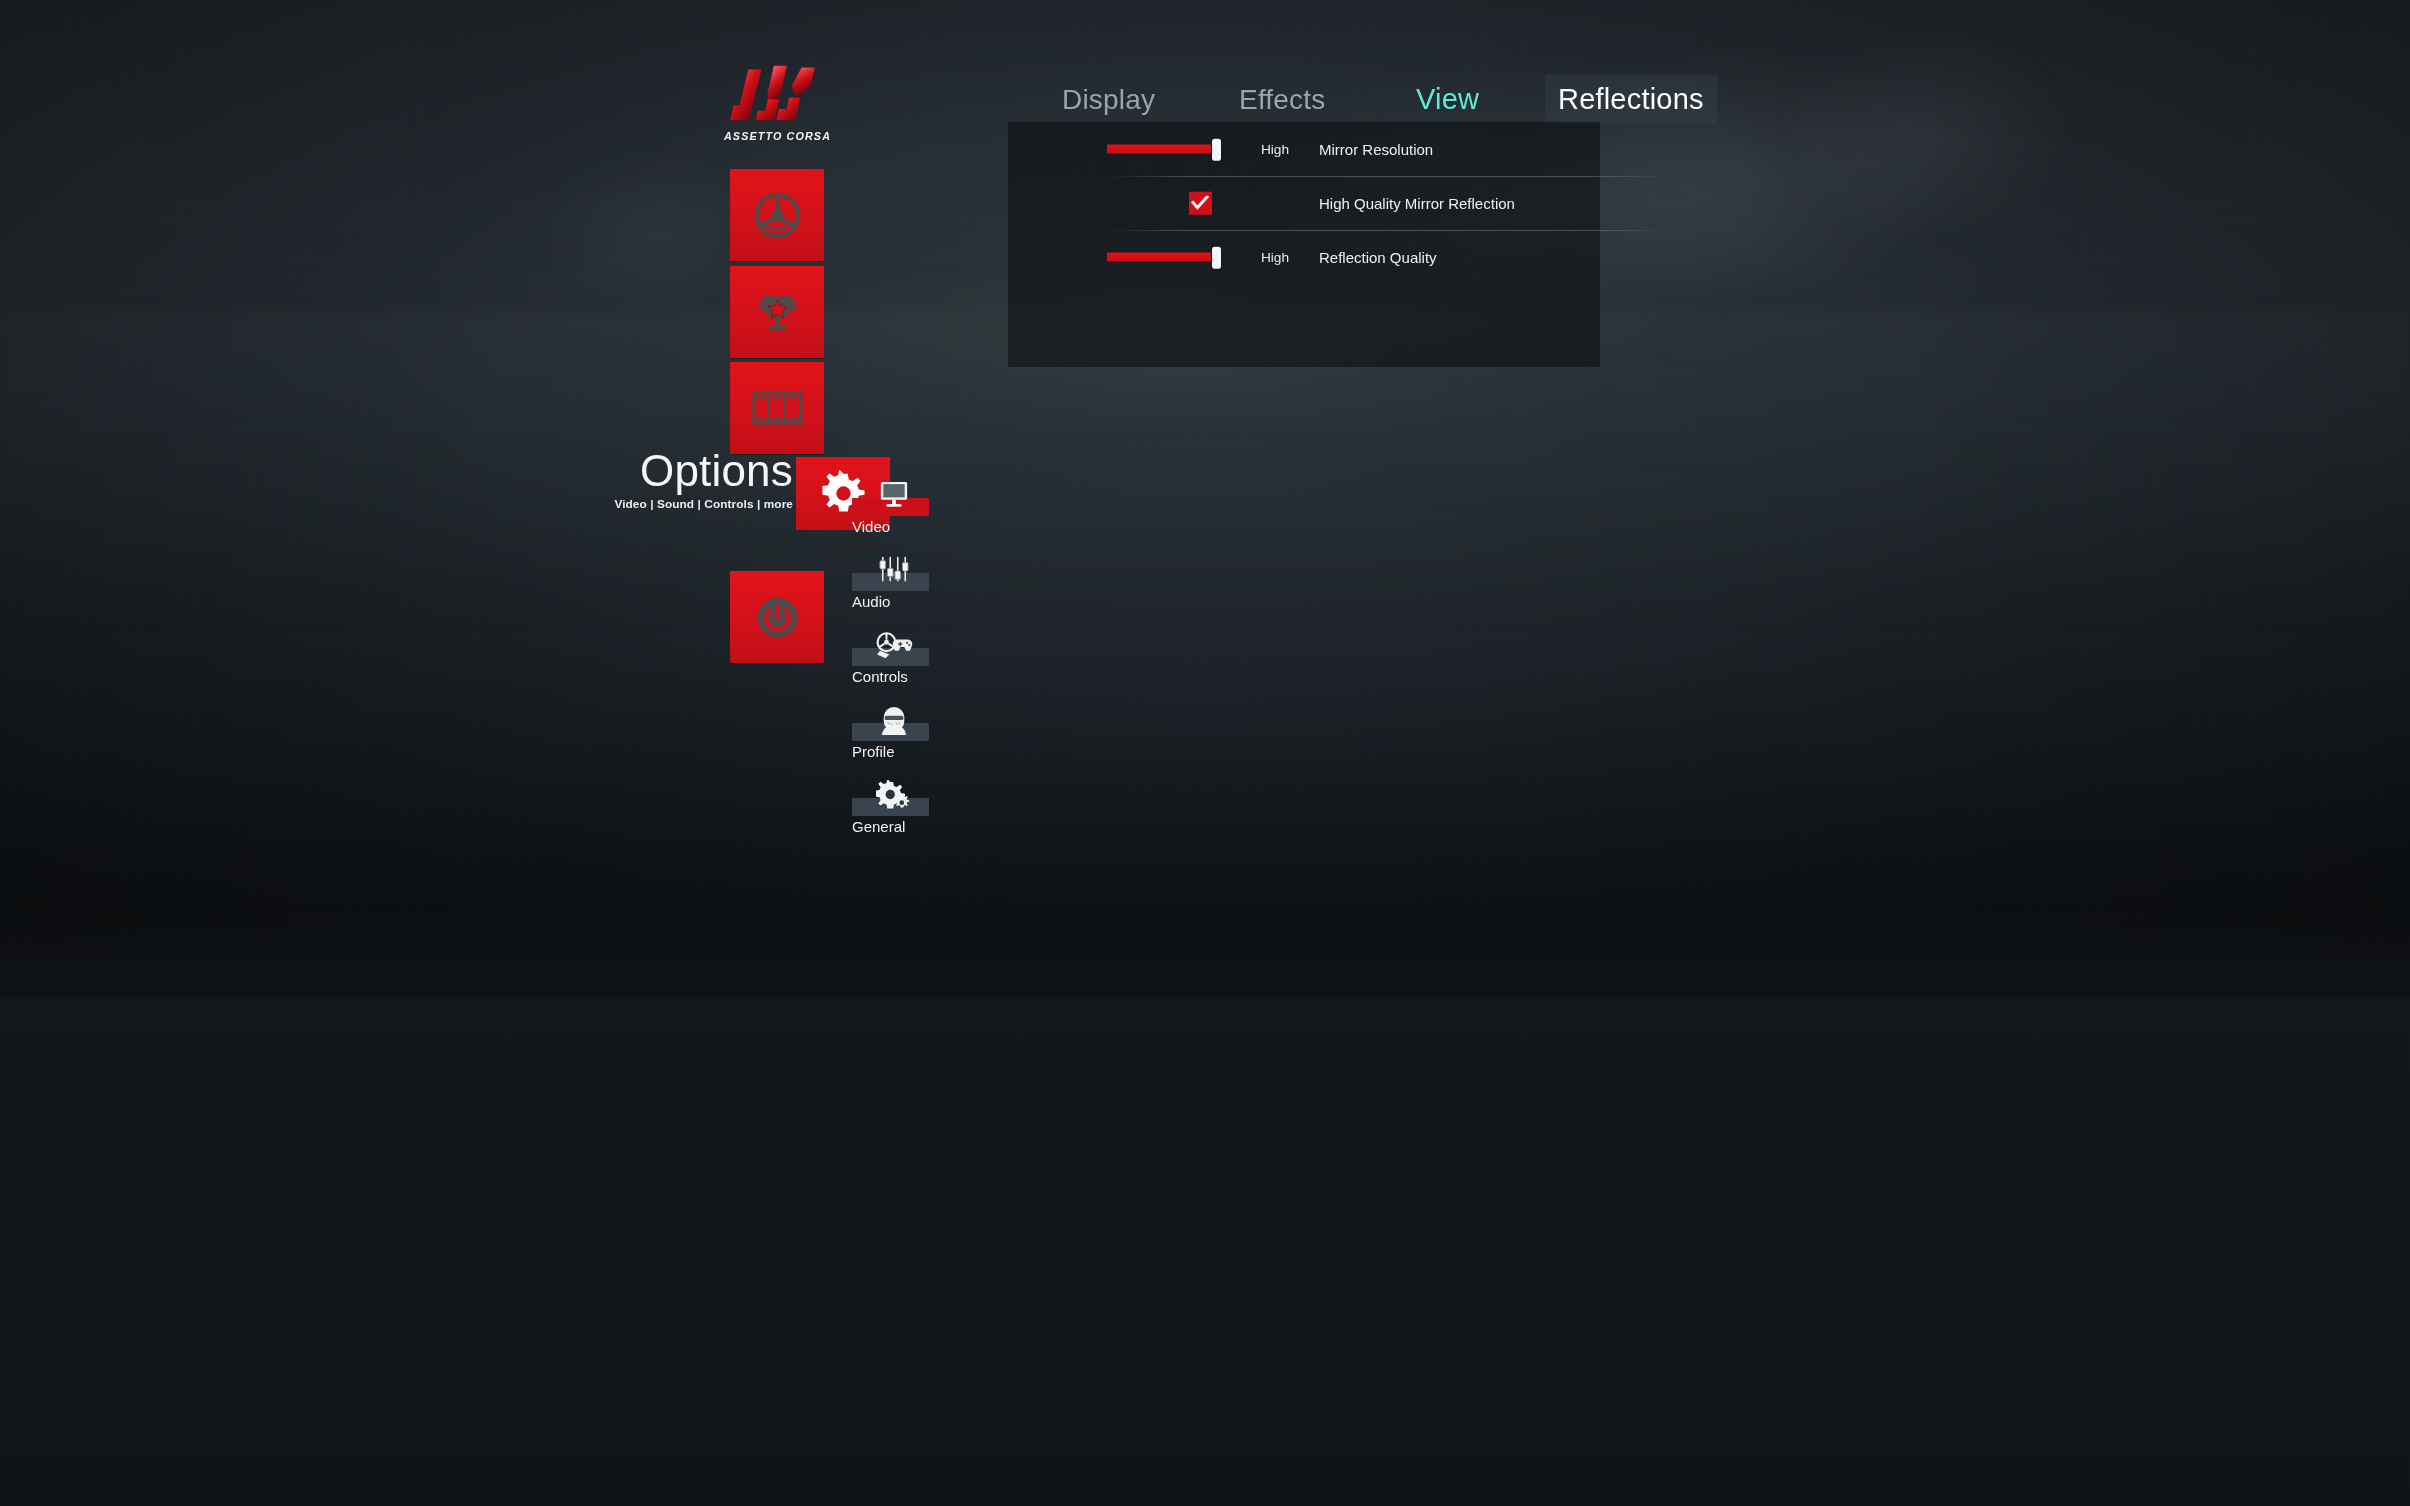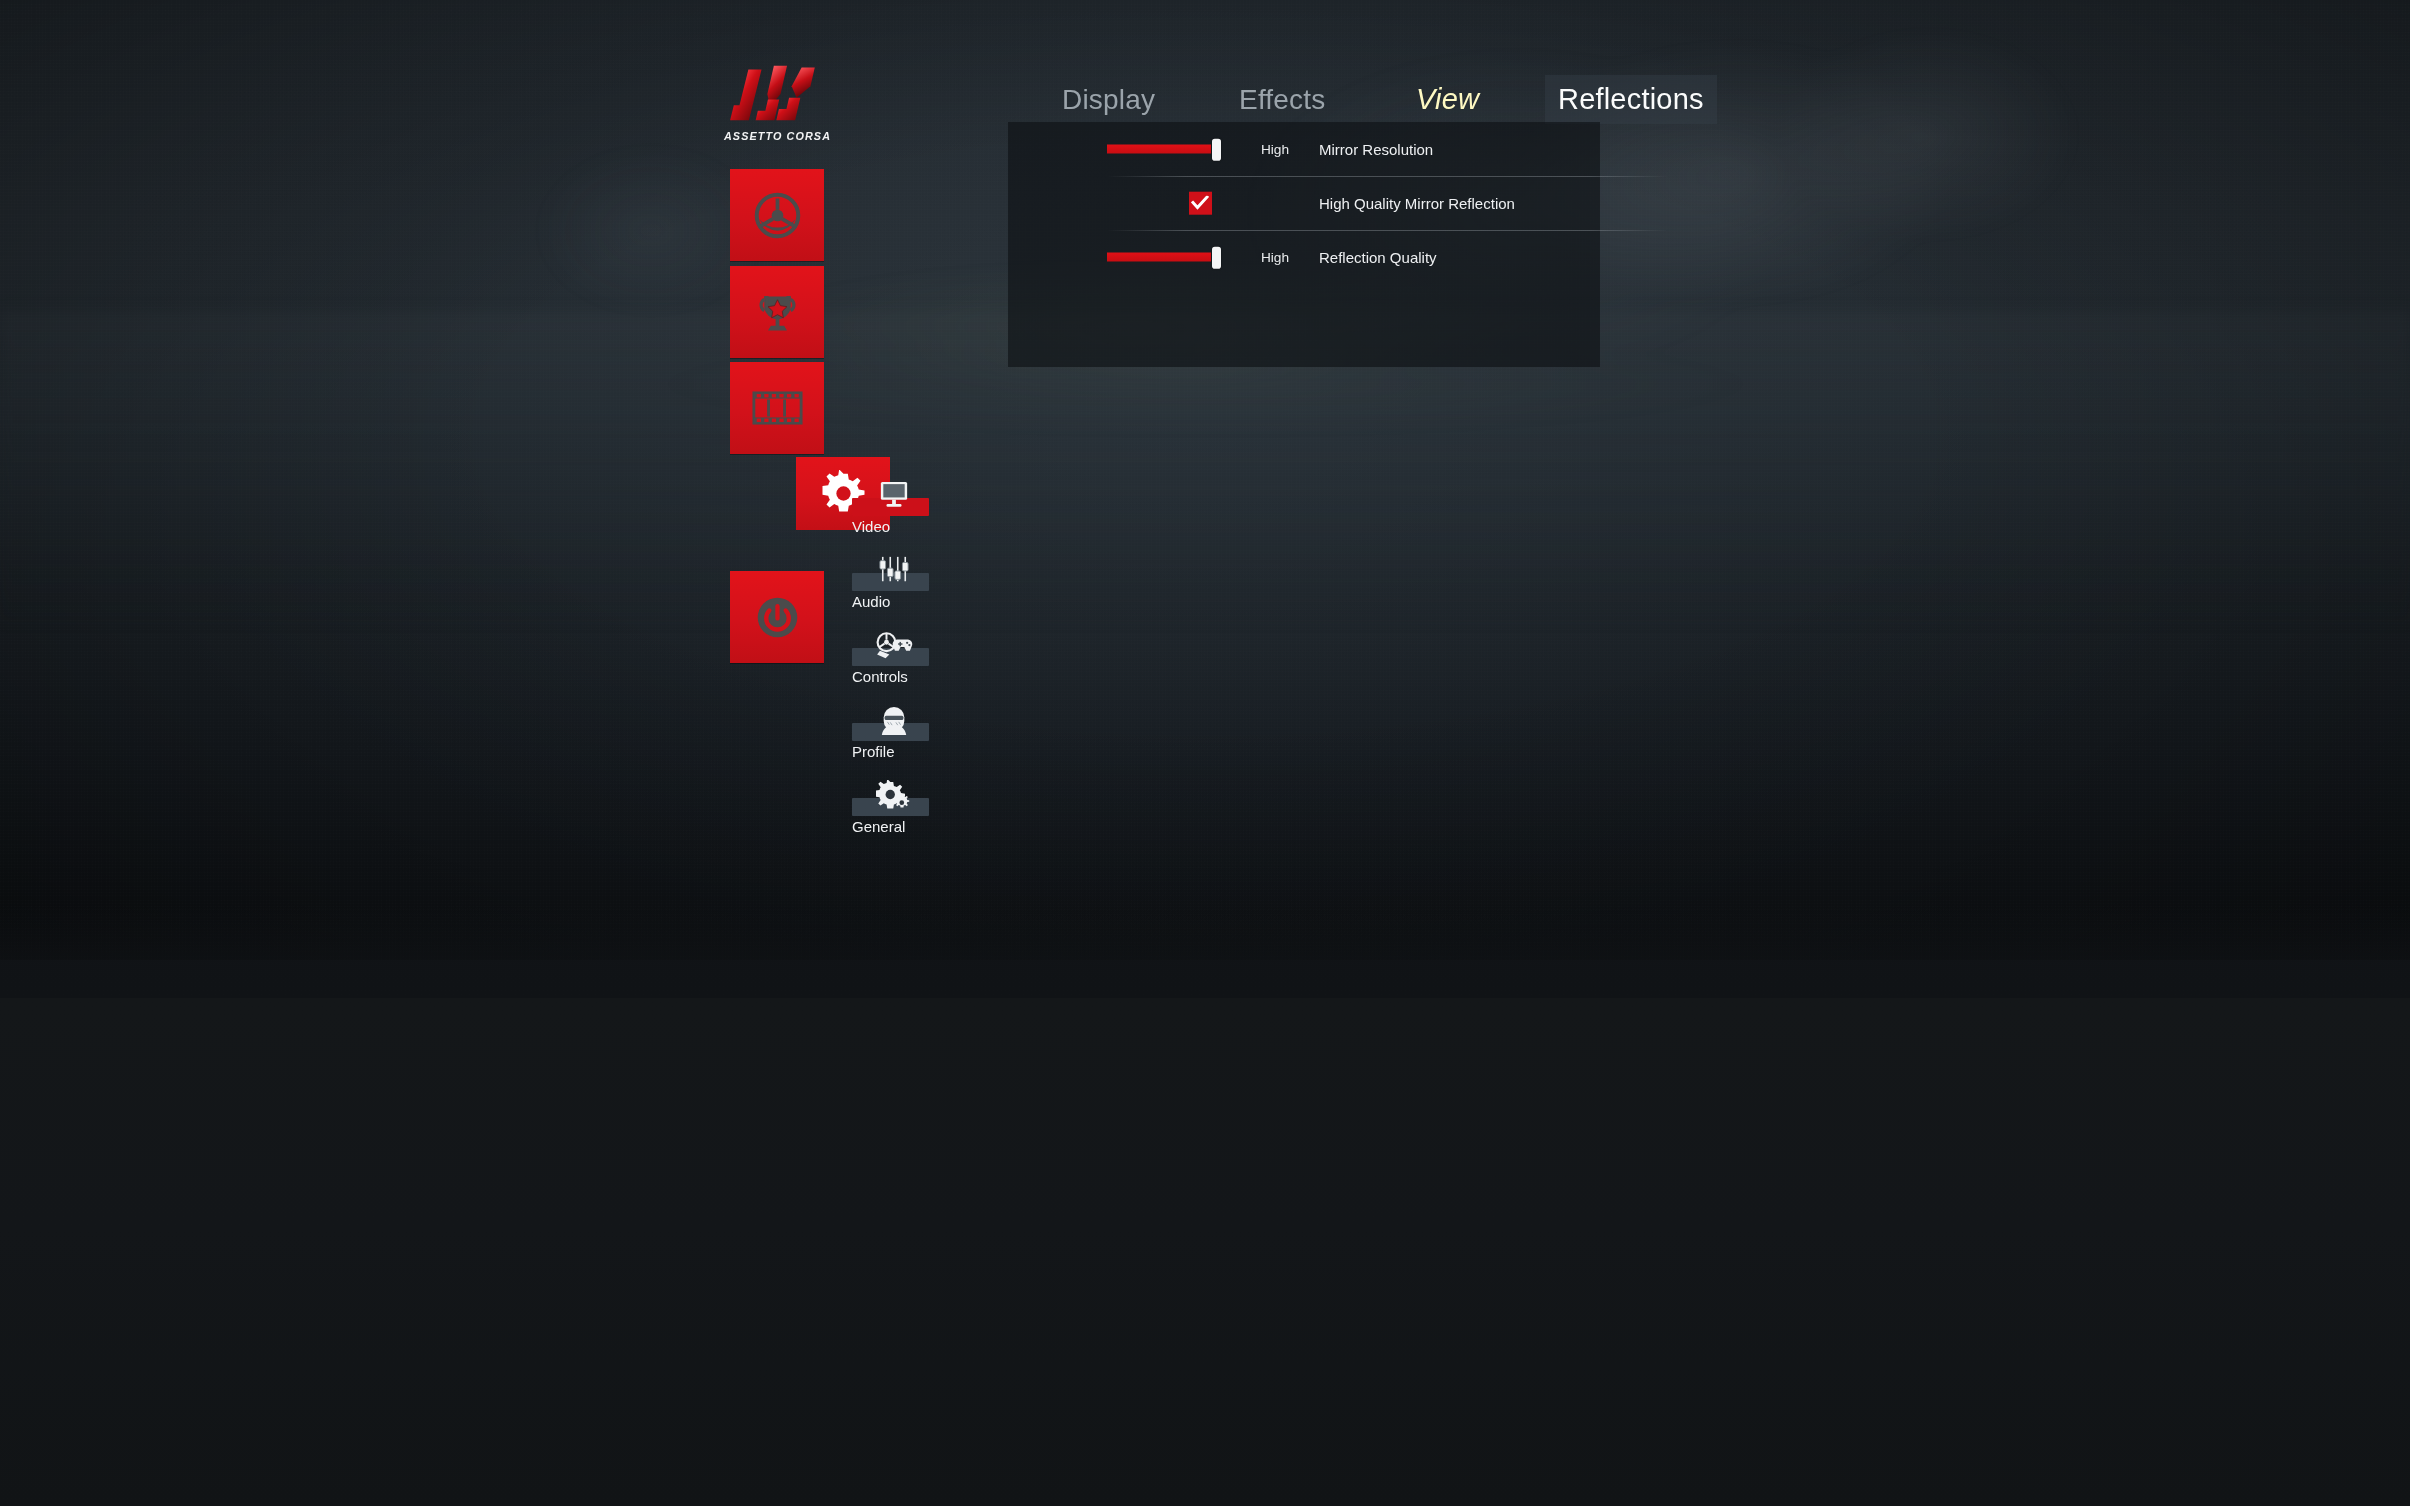--- a/index.html
+++ b/index.html
@@ -196,21 +196,21 @@
   }
   .tab{
     position:absolute; top:0; height:49px;
     display:flex; align-items:center;
     font-weight:300; letter-spacing:0.2px;
     padding:0 13px;
   }
   .tab span{ display:block; }
   #tab-display    { left:41px;  font-size:28px; color:#9ba4ab; }
   #tab-effects    { left:218px; font-size:28px; color:#9ba4ab; }
-  #tab-view       { left:395px; font-size:29px; color:#fef9c3;font-style:italic; }
+  #tab-view       { left:395px; font-size:29px; color:#5eead4; }
   #tab-reflections{
     left:537px; font-size:29px; color:#fbfcfc;
     height:49px;
     background:rgba(56,66,76,.40);
   }
 </style>
 </head>
 <body>
 
 <div id="stage">
@@ -318,20 +318,24 @@
   <div class="tile" id="tile-quit">
     <div class="glyph">
       <svg width="49" height="49" viewBox="0 0 52 52">
         <circle cx="26" cy="26" r="21" fill="#4b4b4b"></circle>
         <path d="M26 14 v13" stroke="#d2111a" stroke-width="4.6" stroke-linecap="round"></path>
         <path d="M17.3 18.5 a12 12 0 1 0 17.4 0" fill="none" stroke="#d2111a" stroke-width="4.6" stroke-linecap="round"></path>
       </svg>
     </div>
   </div>
 
+  <div id="optTitle">
+    <div class="big">Options</div>
+    <div class="sub">Video | Sound | Controls | more</div>
+  </div>
 
   <div id="submenu">
 
     <div class="sm-item active">
       <div class="sm-bar"></div>
       <div class="sm-ico">
         <svg width="36" height="30" viewBox="0 0 38 32">
           <rect x="5" y="2" width="28" height="19" rx="1.6" fill="#f2f4f5"></rect>
           <rect x="7.6" y="4.4" width="22.8" height="14.2" fill="#5a646c"></rect>
           <rect x="17" y="21" width="4" height="5" fill="#f2f4f5"></rect>

